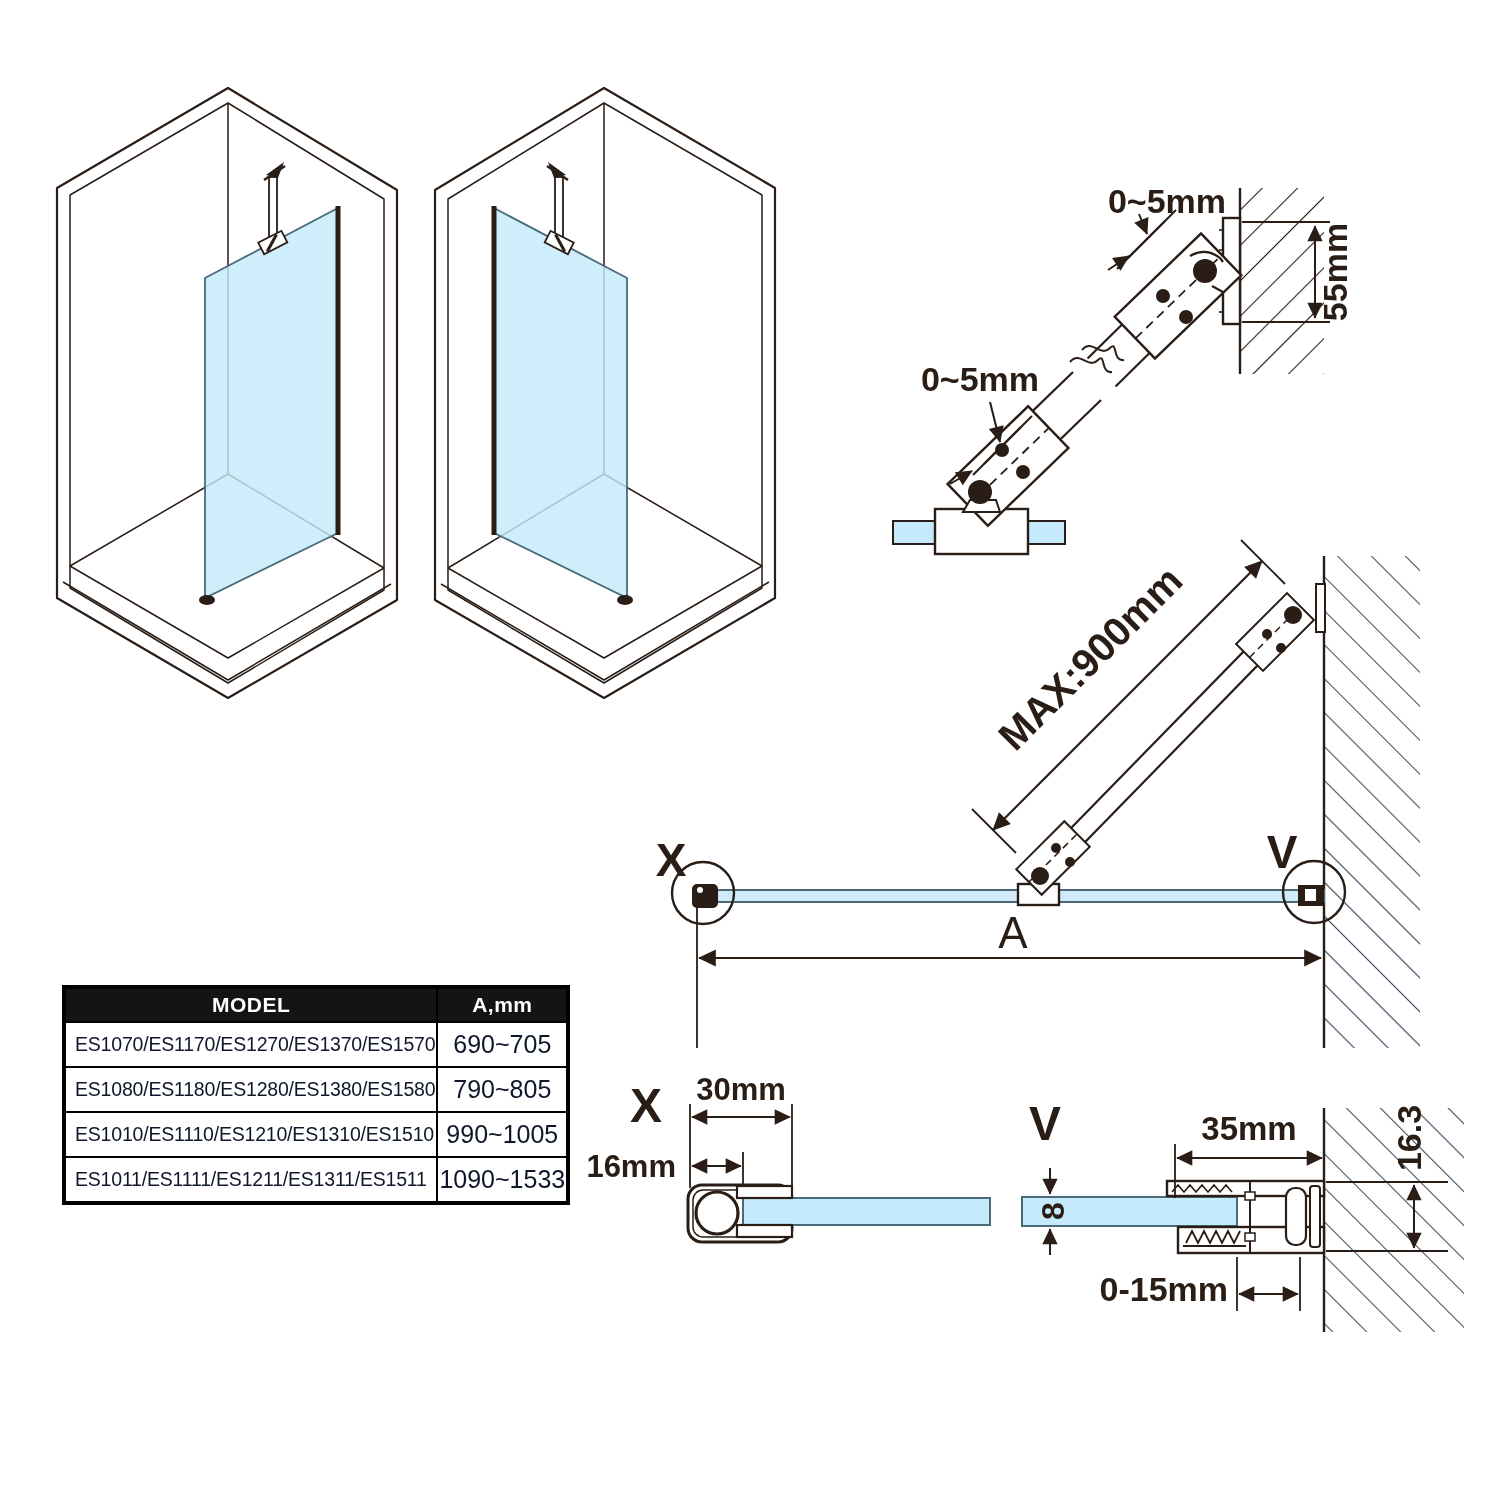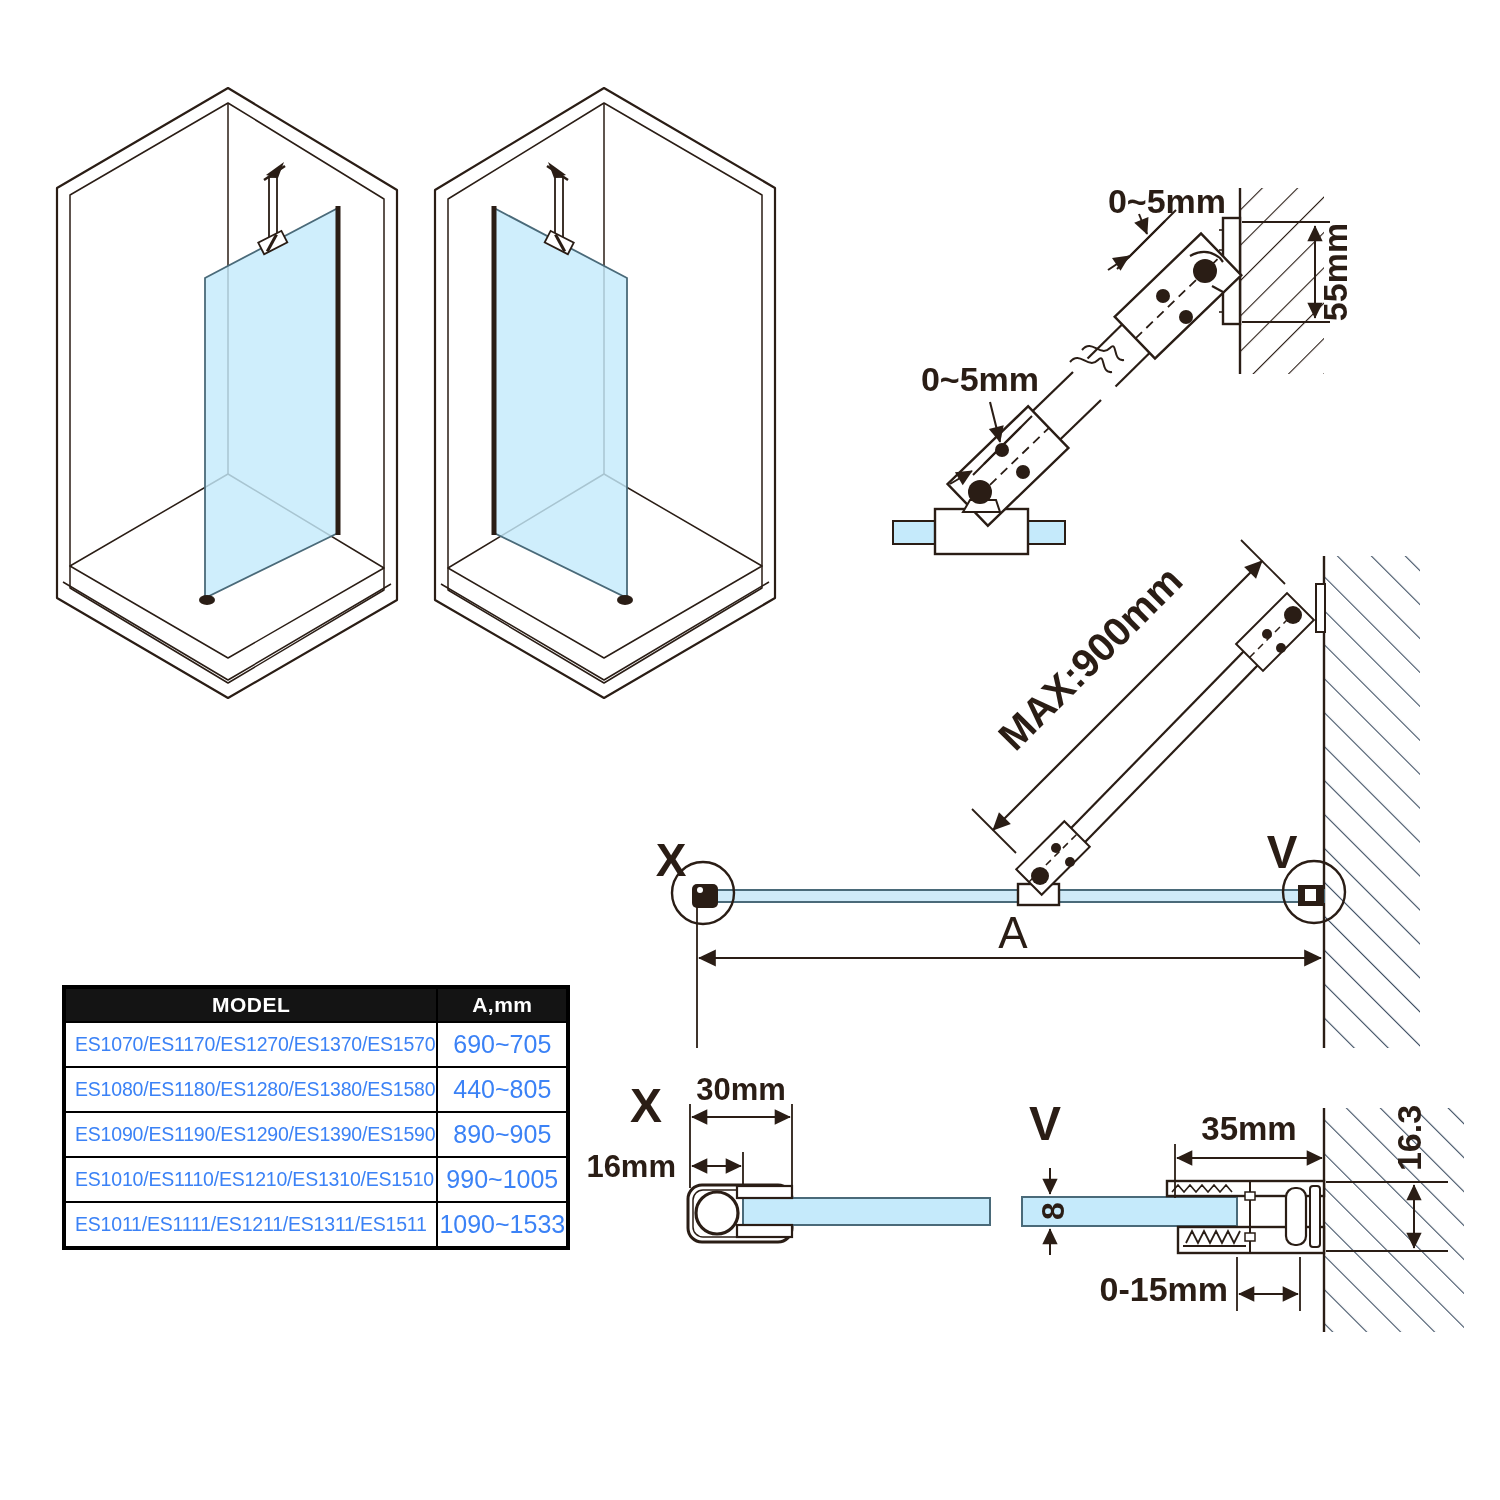--- a/index.html
+++ b/index.html
@@ -6,21 +6,21 @@
   body{font-family:"Liberation Sans","DejaVu Sans",sans-serif;}
   .canvas{position:relative;width:1500px;height:1500px;background:#ffffff;overflow:hidden;}
   .canvas svg{position:absolute;left:0;top:0;}
   svg text{fill:#2a1d15;font-family:"Liberation Sans","DejaVu Sans",sans-serif;}
   .dim{font-weight:bold;}
   
   .model-table{position:absolute;left:62px;top:985px;width:495px;}
   .model-table table{width:100%;border-collapse:collapse;border:4px solid #000;background:#fff;}
   .model-table th{background:#141414;color:#fff;font-size:21px;font-weight:bold;height:30px;
                   border:2px solid #000;letter-spacing:0.5px;}
-  .model-table td{border:2.5px solid #000;height:41px;color:#3b82f6;}
+  .model-table td{border:2.5px solid #000;height:41px;color:#0f172a;}
   .model-table td.model-cell{font-size:19.5px;padding-left:9px;width:335px;letter-spacing:-0.2px;}
   .model-table td.amm-cell{font-size:25px;text-align:center;}
 </style>
 </head>
 <body>
 
 <div class="canvas">
 
 <svg width="1500" height="1500" viewBox="0 0 1500 1500">
   <defs>
@@ -257,25 +257,21 @@
         <th>A,mm</th>
       </tr>
     </thead>
     <tbody>
       <tr>
         <td class="model-cell">ES1070/ES1170/ES1270/ES1370/ES1570</td>
         <td class="amm-cell">690~705</td>
       </tr>
       <tr>
         <td class="model-cell">ES1080/ES1180/ES1280/ES1380/ES1580</td>
-        <td class="amm-cell">440~805</td>
-      </tr>
-      <tr>
-        <td class="model-cell">ES1090/ES1190/ES1290/ES1390/ES1590</td>
-        <td class="amm-cell">890~905</td>
+        <td class="amm-cell">790~805</td>
       </tr>
       <tr>
         <td class="model-cell">ES1010/ES1110/ES1210/ES1310/ES1510</td>
         <td class="amm-cell">990~1005</td>
       </tr>
       <tr>
         <td class="model-cell">ES1011/ES1111/ES1211/ES1311/ES1511</td>
         <td class="amm-cell">1090~1533</td>
       </tr>
     </tbody>

